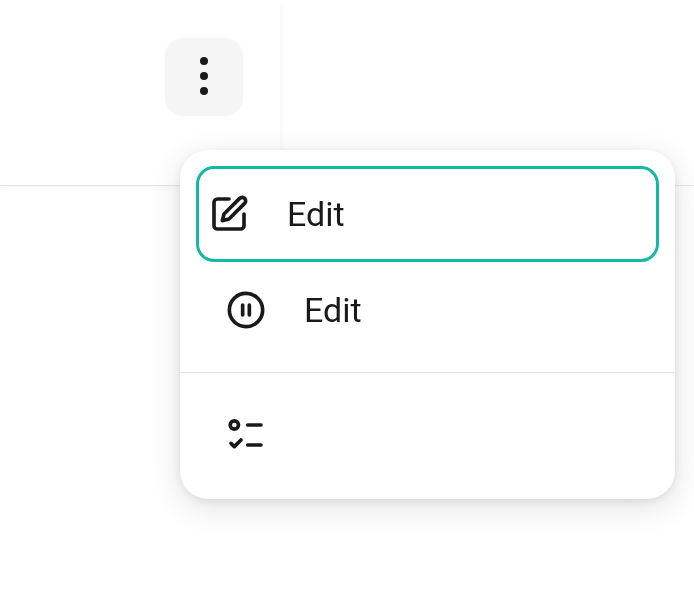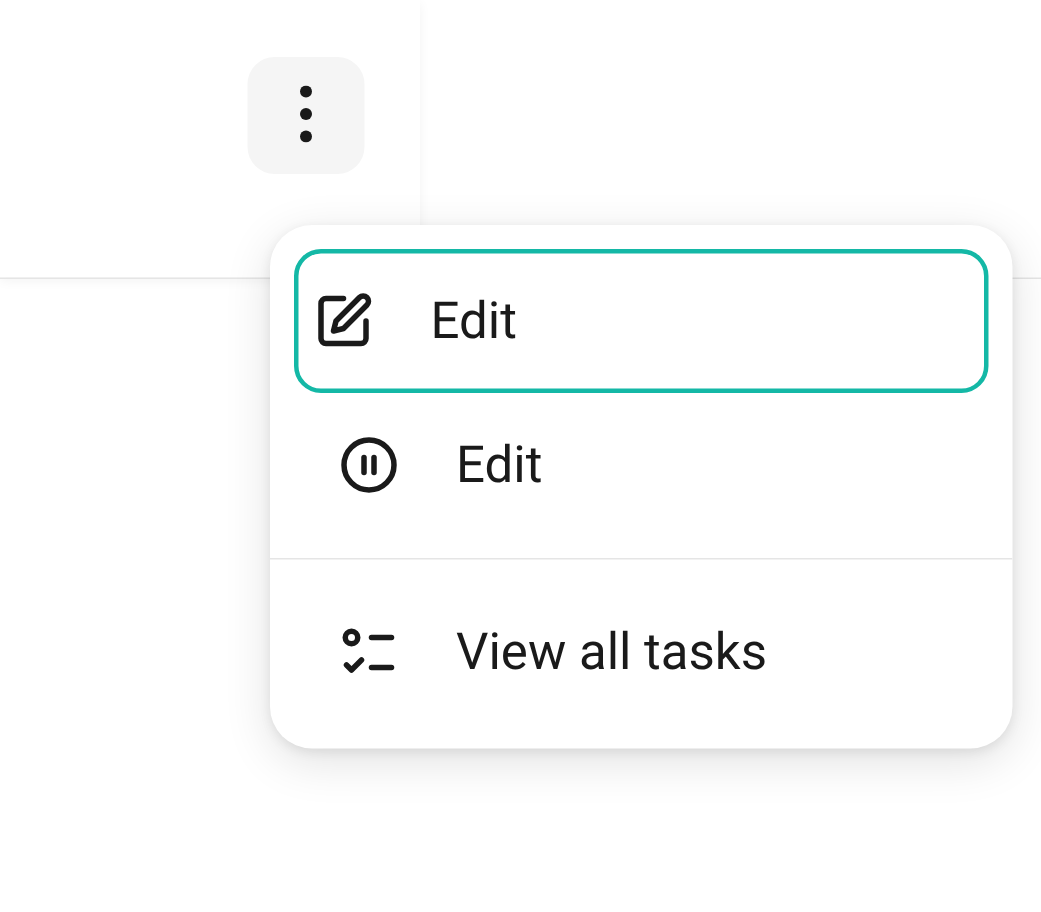--- a/index.html
+++ b/index.html
@@ -153,16 +153,15 @@
   <div class="menu-section">
     <div class="menu-item">
       <span class="menu-item-icon">
         <svg width="40" height="40" viewBox="0 0 24 24" fill="none" stroke="#1a1a1a" stroke-width="2.2" stroke-linecap="round" stroke-linejoin="round">
           <path d="m3 17 2 2 4-4"></path>
           <path d="M13 6h8"></path>
           <path d="M13 18h8"></path>
           <circle cx="5" cy="6" r="2.5"></circle>
         </svg>
       </span>
-      <span class="menu-item-label">View all tasks</span>
     </div>
   </div>
 </div>
 
 </body></html>

